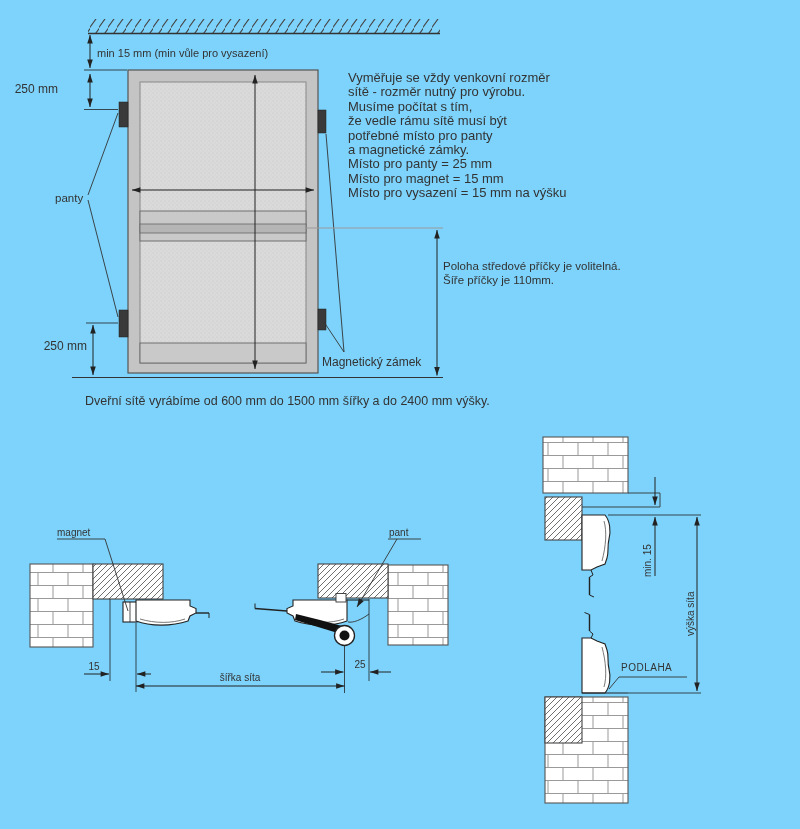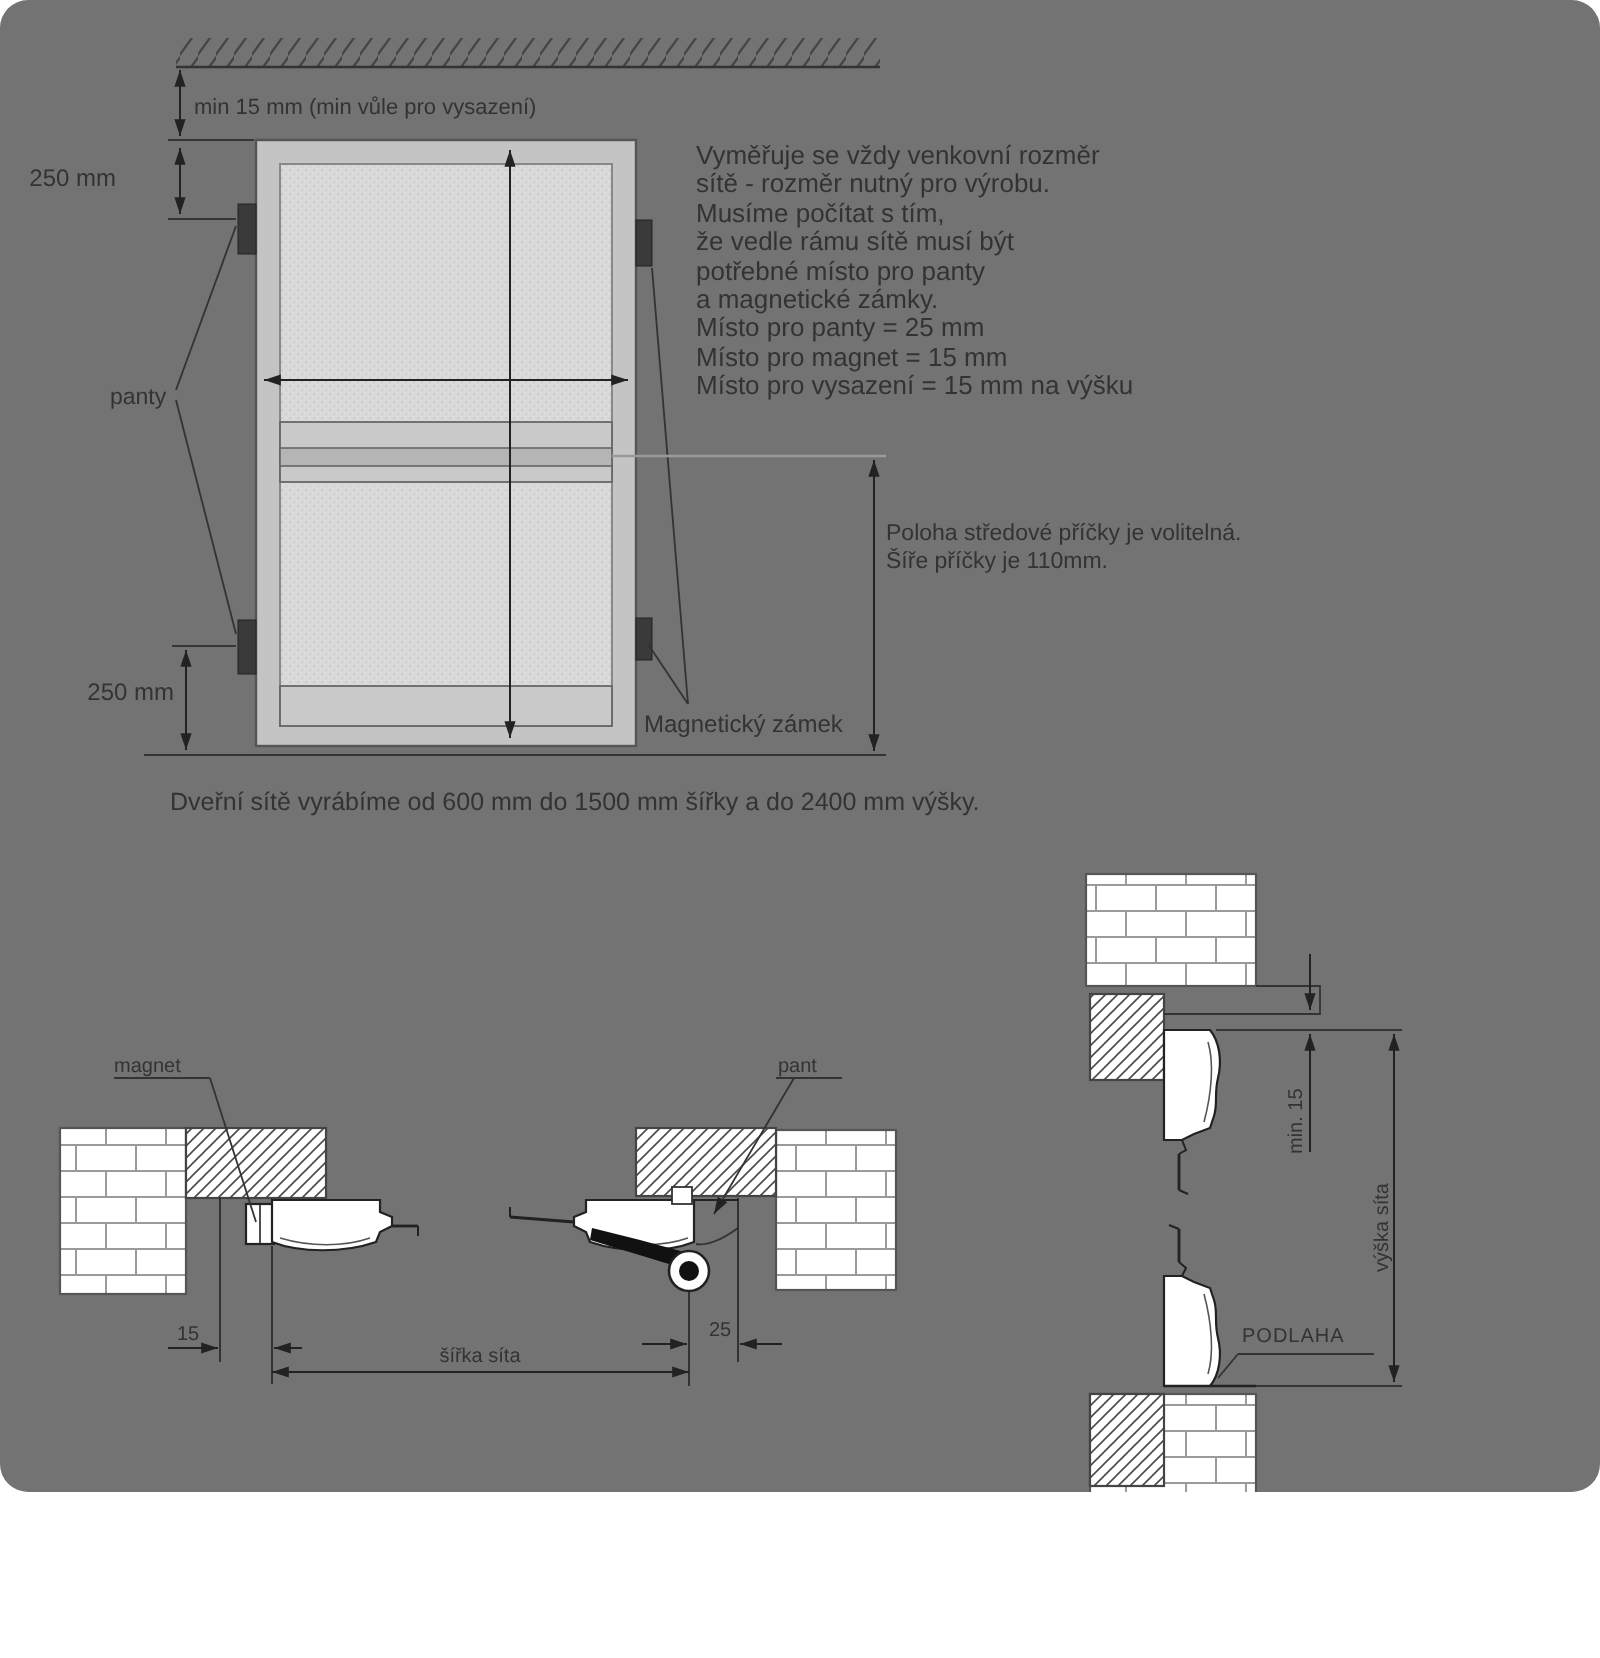--- a/index.html
+++ b/index.html
@@ -1,16 +1,16 @@
 <!DOCTYPE html>
 <html><head>
 <meta charset="utf-8">
 <style>
   html,body{margin:0;padding:0;background:#fff;}
-  .stage{position:relative;width:800px;height:746px;background:#737373;overflow:hidden;border-radius:14px;}
+  .stage{position:relative;width:800px;height:829px;background:#7dd3fc;overflow:hidden;}
   svg{position:absolute;left:0;top:0;}
   svg text{font-family:"Liberation Sans","DejaVu Sans",sans-serif;fill:#333;}
   .t13{font-size:13px;}
   .t125{font-size:12.5px;}
   .t12{font-size:12px;}
   .t115{font-size:11.5px;}
   .t11{font-size:11px;}
   .t10{font-size:10px;}
   .t10b{font-size:10px;letter-spacing:.5px;}
   .dim{stroke:#222;stroke-width:1;fill:none;}

